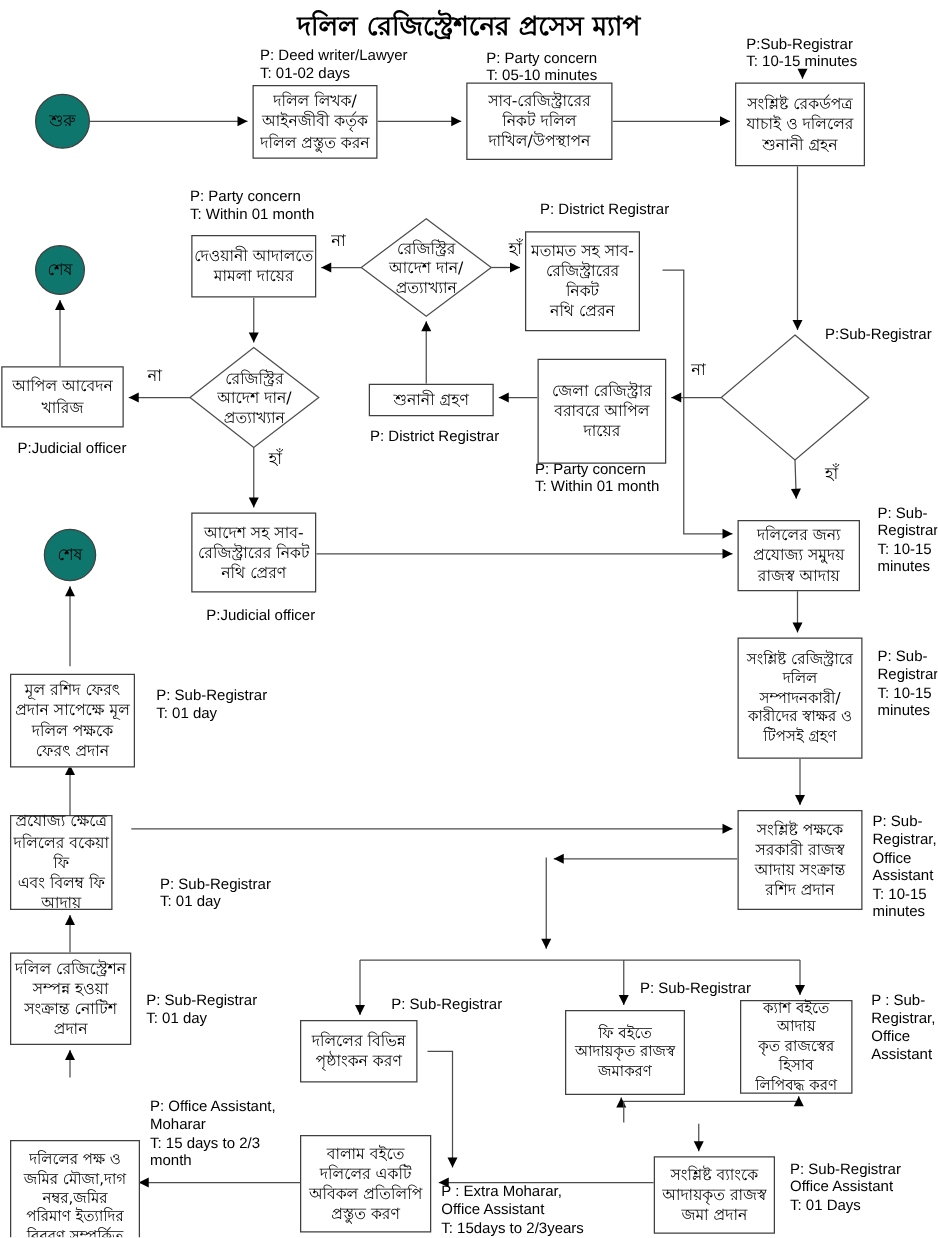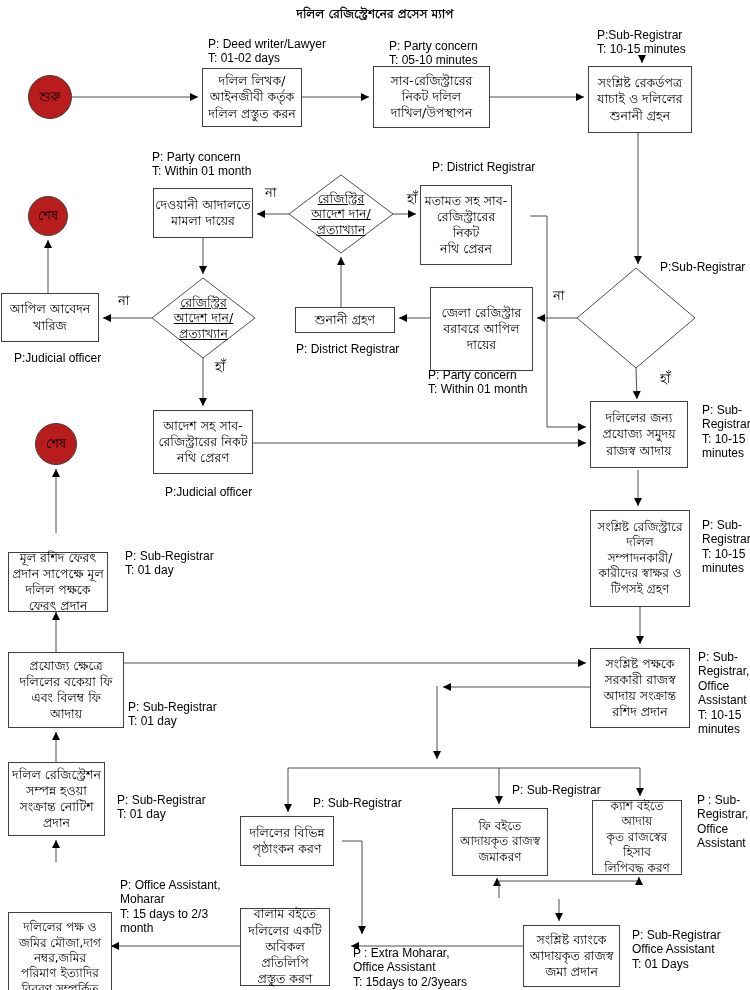--- a/index.html
+++ b/index.html
@@ -1,27 +1,27 @@
 <!DOCTYPE html>
 <html><head>
 <meta charset="utf-8">
 <style>
   html,body{margin:0;padding:0;background:#fff;}
   .stage{position:relative;width:750px;height:990px;background:#fff;overflow:hidden;
          font-family:"DejaVu Sans",sans-serif;color:#000;}
   .edges{position:absolute;left:0;top:0;z-index:1;}
   .title{position:absolute;left:0;right:0;top:5px;text-align:center;font-weight:bold;
-         font-size:12px;z-index:3;}
+         font-size:21px;z-index:3;}
   .node{position:absolute;z-index:2;border:1px solid #3f3f3f;background:#fff;
         display:flex;align-items:center;justify-content:center;text-align:center;
         font-size:12.5px;line-height:1.3;white-space:pre-line;padding:1px;box-sizing:border-box;}
-  .circle{position:absolute;z-index:2;border:1px solid #3f3f3f;background:#b91c1c;border-radius:50%;
+  .circle{position:absolute;z-index:2;border:1px solid #3f3f3f;background:#0f766e;border-radius:50%;
         display:flex;align-items:center;justify-content:center;font-size:13px;box-sizing:border-box;}
   .dtext{position:absolute;z-index:2;display:flex;align-items:center;justify-content:center;
-        text-align:center;font-size:12.5px;line-height:1.25;white-space:pre-line;text-decoration:underline;}
+        text-align:center;font-size:12.5px;line-height:1.25;white-space:pre-line;}
   .ann{position:absolute;z-index:2;font-family:"Liberation Sans","DejaVu Sans",sans-serif;
         font-size:12px;line-height:1.2;white-space:pre-line;}
   .dlabel{position:absolute;z-index:2;font-size:13px;}
   .small{font-size:12px;line-height:1.28;}
 </style>
 </head>
 <body>
 
 <div class="stage">
 
@@ -98,63 +98,63 @@
 বরাবরে আপিল
 দায়ের</div>
   <div class="node" style="left:295px;top:307px;width:100px;height:26px">শুনানী গ্রহণ</div>
   <div class="node" style="left:1px;top:293px;width:98px;height:49px">আপিল আবেদন
 খারিজ</div>
   <div class="node" style="left:153px;top:188px;width:100px;height:50px">দেওয়ানী আদালতে
 মামলা দায়ের</div>
   <div class="node" style="left:153px;top:410px;width:100px;height:64px">আদেশ সহ সাব-
 রেজিস্ট্রারের নিকট
 নথি প্রেরণ</div>
-  <div class="node" style="left:590px;top:401px;width:98px;height:67px">দলিলের জন্য
+  <div class="node" style="left:590px;top:416px;width:98px;height:57px">দলিলের জন্য
 প্রযোজ্য সমুদয়
 রাজস্ব আদায়</div>
   <div class="node small" style="left:590px;top:510px;width:100px;height:97px">সংশ্লিষ্ট রেজিস্ট্রারে
 দলিল
 সম্পাদনকারী/
 কারীদের স্বাক্ষর ও
 টিপসই গ্রহণ</div>
   <div class="node" style="left:590px;top:648px;width:100px;height:80px">সংশ্লিষ্ট পক্ষকে
 সরকারী রাজস্ব
 আদায় সংক্রান্ত
 রশিদ প্রদান</div>
   <div class="node" style="left:240px;top:816px;width:94px;height:50px">দলিলের বিভিন্ন
 পৃষ্ঠাংকন করণ</div>
   <div class="node small" style="left:452px;top:808px;width:96px;height:68px">ফি বইতে
 আদায়কৃত রাজস্ব
 জমাকরণ</div>
   <div class="node small" style="left:592px;top:800px;width:90px;height:75px">ক্যাশ বইতে আদায়
 কৃত রাজস্বের হিসাব
 লিপিবদ্ধ করণ</div>
-  <div class="node" style="left:240px;top:908px;width:90px;height:78px">বালাম বইতে
+  <div class="node" style="left:240px;top:908px;width:105px;height:78px">বালাম বইতে
 দলিলের একটি
 অবিকল প্রতিলিপি
 প্রস্তুত করণ</div>
   <div class="node" style="left:523px;top:925px;width:97px;height:62px">সংশ্লিষ্ট ব্যাংকে
 আদায়কৃত রাজস্ব
 জমা প্রদান</div>
   <div class="node small" style="left:8px;top:912px;width:104px;height:124px">দলিলের পক্ষ ও
 জমির মৌজা,দাগ
 নম্বর,জমির
 পরিমাণ ইত্যাদির
 বিবরণ সম্পর্কিত
 ভিন্ন ভিন্ন সূচী
 প্রস্তুত করণ</div>
   <div class="node" style="left:8px;top:762px;width:97px;height:74px">দলিল রেজিস্ট্রেশন
 সম্পন্ন হওয়া
 সংক্রান্ত নোটিশ
 প্রদান</div>
-  <div class="node" style="left:8px;top:652px;width:116px;height:76px">প্রযোজ্য ক্ষেত্রে
+  <div class="node" style="left:8px;top:652px;width:82px;height:76px">প্রযোজ্য ক্ষেত্রে
 দলিলের বকেয়া ফি
 এবং বিলম্ব ফি
 আদায়</div>
-  <div class="node" style="left:8px;top:552px;width:100px;height:60px">মূল রশিদ ফেরৎ
+  <div class="node" style="left:8px;top:539px;width:100px;height:75px">মূল রশিদ ফেরৎ
 প্রদান সাপেক্ষে মূল
 দলিল পক্ষকে
 ফেরৎ প্রদান</div>
 
   <div class="dtext" style="left:295px;top:179px;width:92px;height:70px">রেজিস্ট্রির
 আদেশ দান/
 প্রত্যাখ্যান</div>
   <div class="dtext" style="left:158px;top:283px;width:91px;height:70px">রেজিস্ট্রির
 আদেশ দান/
 প্রত্যাখ্যান</div>

